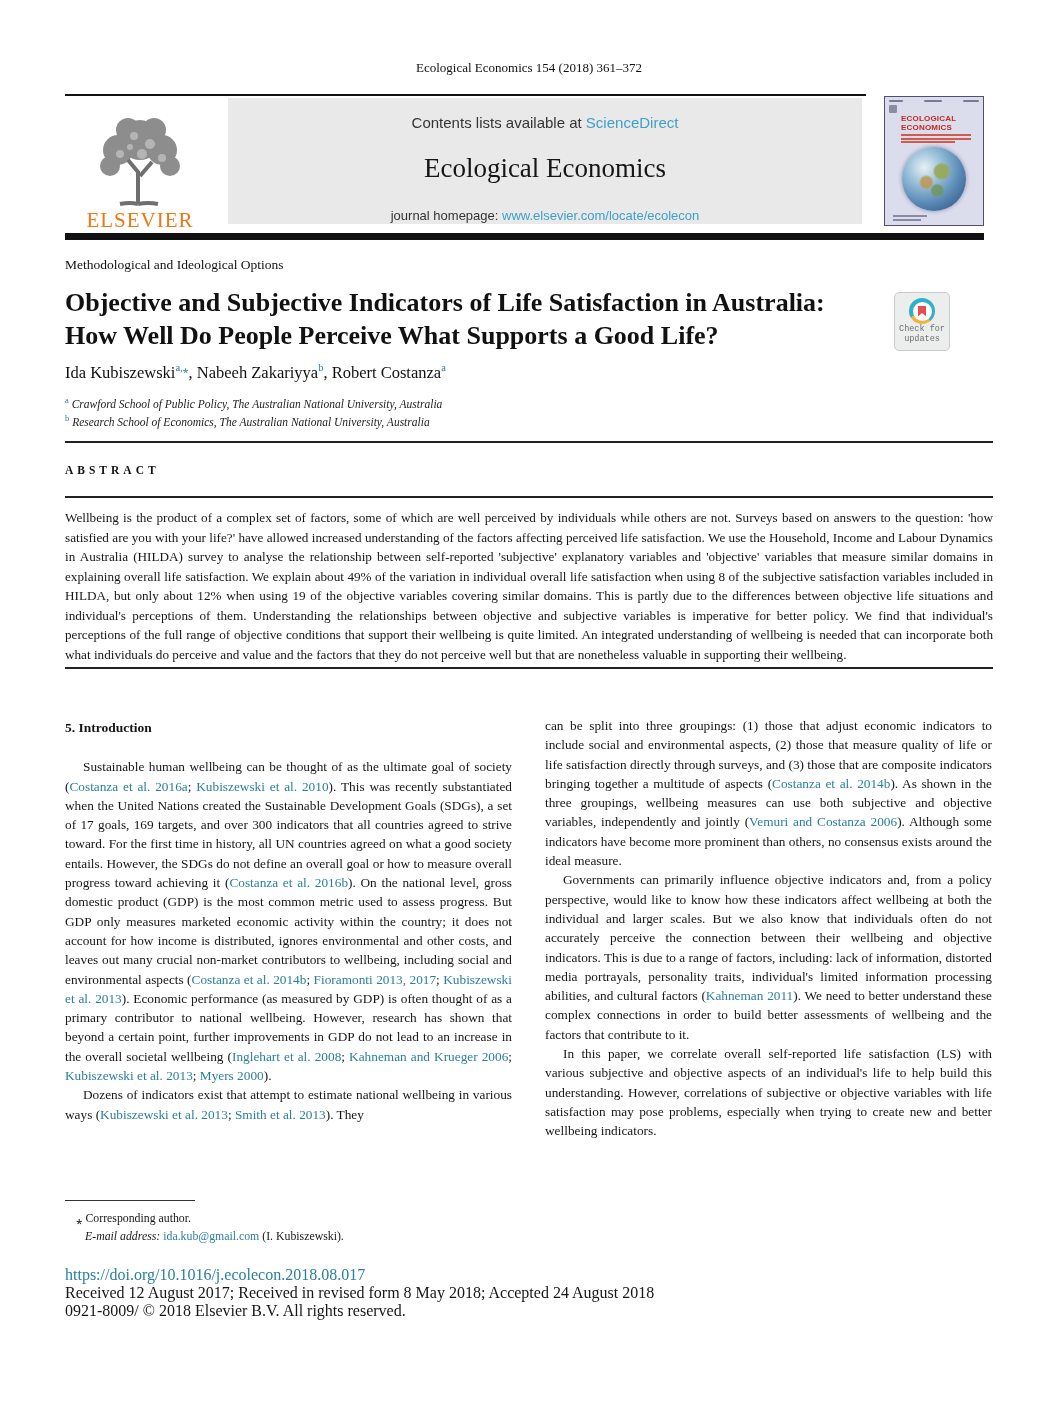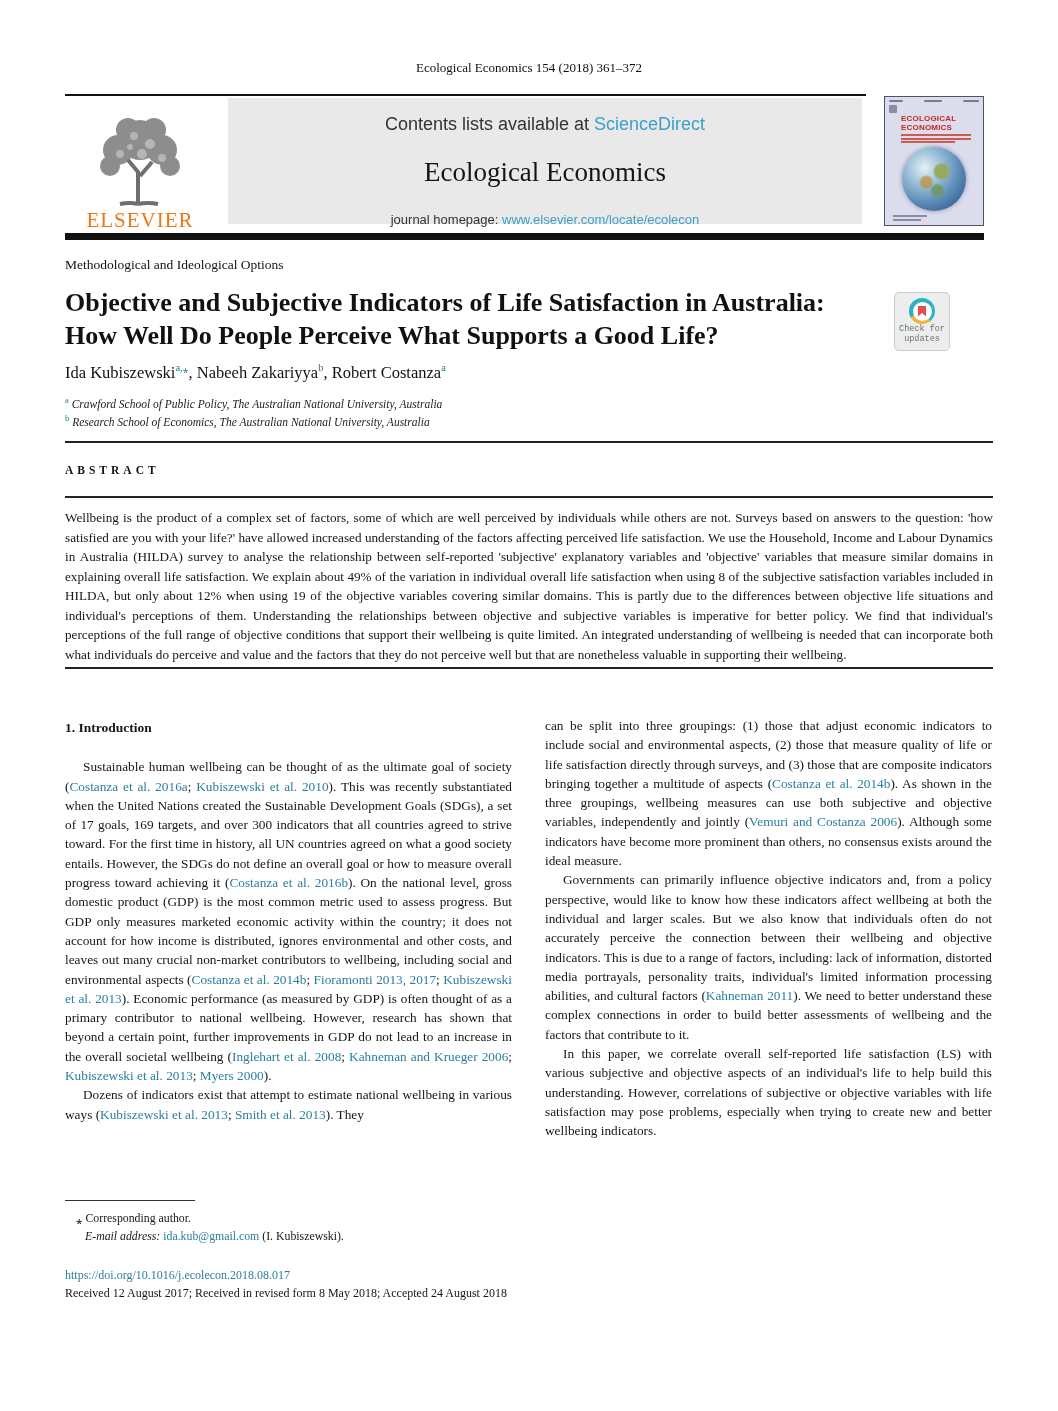--- a/index.html
+++ b/index.html
@@ -11,21 +11,21 @@
 
   .mast-topline{position:absolute;top:94px;left:65px;width:801px;height:2px;background:#111;}
 
   .masthead{position:absolute;top:96px;left:65px;width:919px;height:130px;}
   .pub-block{position:absolute;left:0;top:18px;width:150px;height:128px;text-align:center;}
   .pub-tree{display:block;margin:0 auto;}
   .pub-name{font-size:21px;letter-spacing:1px;color:#ee7711;margin-top:-2px;
             font-family:"Liberation Serif",serif;}
   .mast-box{position:absolute;left:163px;top:2px;width:634px;height:126px;background:#e9e9e9;
             text-align:center;font-family:"Liberation Sans",sans-serif;}
-  .contents-line{margin-top:16px;font-size:18px;color:#333;}
+  .contents-line{margin-top:16px;font-size:15px;color:#333;}
   .mast-title{margin-top:22px;font-size:27px;color:#151515;font-family:"Liberation Serif",serif;}
   .homepage-line{margin-top:24px;font-size:13px;color:#333;}
   .blue-link{color:#3e9fc9;text-decoration:none;cursor:pointer;}
 
   .cover{position:absolute;right:0;top:0;width:100px;height:130px;background:#dbdcec;
          border:1px solid #50506a;box-sizing:border-box;overflow:hidden;}
   .cover-toprow{display:flex;justify-content:space-between;padding:3px 4px 0 4px;}
   .cover-toprow i{display:block;height:2px;background:#7a7a96;border-radius:1px;}
   .cover-logo{width:8px;height:8px;background:#8b8ba5;margin:3px 0 0 4px;border-radius:1px;}
   .cover-title{font-family:"Liberation Sans",sans-serif;font-weight:bold;color:#c02b20;
@@ -80,21 +80,21 @@
   .col p.ind{text-indent:18px;}
   .cite{color:#2a7f9e;cursor:pointer;}
 
   .footnote{position:absolute;top:1200px;left:65px;width:470px;font-size:11.8px;color:#161616;}
   .fn-rule{width:130px;height:1px;background:#333;margin-bottom:8px;}
   .fn-line1{padding-left:11px;}
   .fn-line2{padding-left:20px;margin-top:3px;}
   .fn-line2 .em-label{font-style:italic;}
   .teal-link{color:#2a7f9e;text-decoration:none;cursor:pointer;}
 
-  .footer{position:absolute;top:1266px;left:65px;width:928px;font-size:12px;
+  .footer{position:absolute;top:1266px;left:65px;width:928px;font-size:16px;
           line-height:18px;color:#161616;}
 </style>
 </head>
 <body>
 
 <div class="page">
 
   <div class="head-citation">Ecological Economics 154 (2018) 361–372</div>
 
   <div class="mast-topline"></div>
@@ -177,21 +177,21 @@
     </div>
 
   <div class="rule-a" style="top:441px"></div>
   <div class="abs-head">ABSTRACT</div>
   <div class="rule-a" style="top:496px"></div>
   <p class="abs-text">Wellbeing is the product of a complex set of factors, some of which are well perceived by individuals while others are not. Surveys based on answers to the question: 'how satisfied are you with your life?' have allowed increased understanding of the factors affecting perceived life satisfaction. We use the Household, Income and Labour Dynamics in Australia (HILDA) survey to analyse the relationship between self-reported 'subjective' explanatory variables and 'objective' variables that measure similar domains in explaining overall life satisfaction. We explain about 49% of the variation in individual overall life satisfaction when using 8 of the subjective satisfaction variables included in HILDA, but only about 12% when using 19 of the objective variables covering similar domains. This is partly due to the differences between objective life situations and individual's perceptions of them. Understanding the relationships between objective and subjective variables is imperative for better policy. We find that individual's perceptions of the full range of objective conditions that support their wellbeing is quite limited. An integrated understanding of wellbeing is needed that can incorporate both what individuals do perceive and value and the factors that they do not perceive well but that are nonetheless valuable in supporting their wellbeing.</p>
   <div class="rule-a" style="top:667px"></div>
 
   <div class="columns">
     <div class="col">
-      <div class="intro-head">1. Introduction</div>
+      <div class="intro-head">5. Introduction</div>
       <div>
           <p class="ind">Sustainable human wellbeing can be thought of as the ultimate goal of society (<span class="cite">Costanza et al. 2016a</span>; <span class="cite">Kubiszewski et al. 2010</span>). This was recently substantiated when the United Nations created the Sustainable Development Goals (SDGs), a set of 17 goals, 169 targets, and over 300 indicators that all countries agreed to strive toward. For the first time in history, all UN countries agreed on what a good society entails. However, the SDGs do not define an overall goal or how to measure overall progress toward achieving it (<span class="cite">Costanza et al. 2016b</span>). On the national level, gross domestic product (GDP) is the most common metric used to assess progress. But GDP only measures marketed economic activity within the country; it does not account for how income is distributed, ignores environmental and other costs, and leaves out many crucial non-market contributors to wellbeing, including social and environmental aspects (<span class="cite">Costanza et al. 2014b</span>; <span class="cite">Fioramonti 2013, 2017</span>; <span class="cite">Kubiszewski et al. 2013</span>). Economic performance (as measured by GDP) is often thought of as a primary contributor to national wellbeing. However, research has shown that beyond a certain point, further improvements in GDP do not lead to an increase in the overall societal wellbeing (<span class="cite">Inglehart et al. 2008</span>; <span class="cite">Kahneman and Krueger 2006</span>; <span class="cite">Kubiszewski et al. 2013</span>; <span class="cite">Myers 2000</span>).</p>
           <p class="ind">Dozens of indicators exist that attempt to estimate national wellbeing in various ways (<span class="cite">Kubiszewski et al. 2013</span>; <span class="cite">Smith et al. 2013</span>). They</p>
         </div>
     </div>
     <div class="col">
       <div>
           <p class="">can be split into three groupings: (1) those that adjust economic indicators to include social and environmental aspects, (2) those that measure quality of life or life satisfaction directly through surveys, and (3) those that are composite indicators bringing together a multitude of aspects (<span class="cite">Costanza et al. 2014b</span>). As shown in the three groupings, wellbeing measures can use both subjective and objective variables, independently and jointly (<span class="cite">Vemuri and Costanza 2006</span>). Although some indicators have become more prominent than others, no consensus exists around the ideal measure.</p>
           <p class="ind">Governments can primarily influence objective indicators and, from a policy perspective, would like to know how these indicators affect wellbeing at both the individual and larger scales. But we also know that individuals often do not accurately perceive the connection between their wellbeing and objective indicators. This is due to a range of factors, including: lack of information, distorted media portrayals, personality traits, individual's limited information processing abilities, and cultural factors (<span class="cite">Kahneman 2011</span>). We need to better understand these complex connections in order to build better assessments of wellbeing and the factors that contribute to it.</p>
           <p class="ind">In this paper, we correlate overall self-reported life satisfaction (LS) with various subjective and objective aspects of an individual's life to help build this understanding. However, correlations of subjective or objective variables with life satisfaction may pose problems, especially when trying to create new and better wellbeing indicators.</p>
@@ -201,15 +201,16 @@
 
   <div class="footnote">
     <div class="fn-rule"></div>
     <div class="fn-line1">⁎ Corresponding author.</div>
     <div class="fn-line2"><span class="em-label">E-mail address:</span> <a class="teal-link">ida.kub@gmail.com</a><span> (I. Kubiszewski).</span></div>
   </div>
 
   <div class="footer">
     <div><a class="teal-link">https://doi.org/10.1016/j.ecolecon.2018.08.017</a></div>
     <div>Received 12 August 2017; Received in revised form 8 May 2018; Accepted 24 August 2018</div>
+    <div>0921-8009/ © 2018 Elsevier B.V. All rights reserved.</div>
   </div>
 
 </div>
 
 </body></html>

